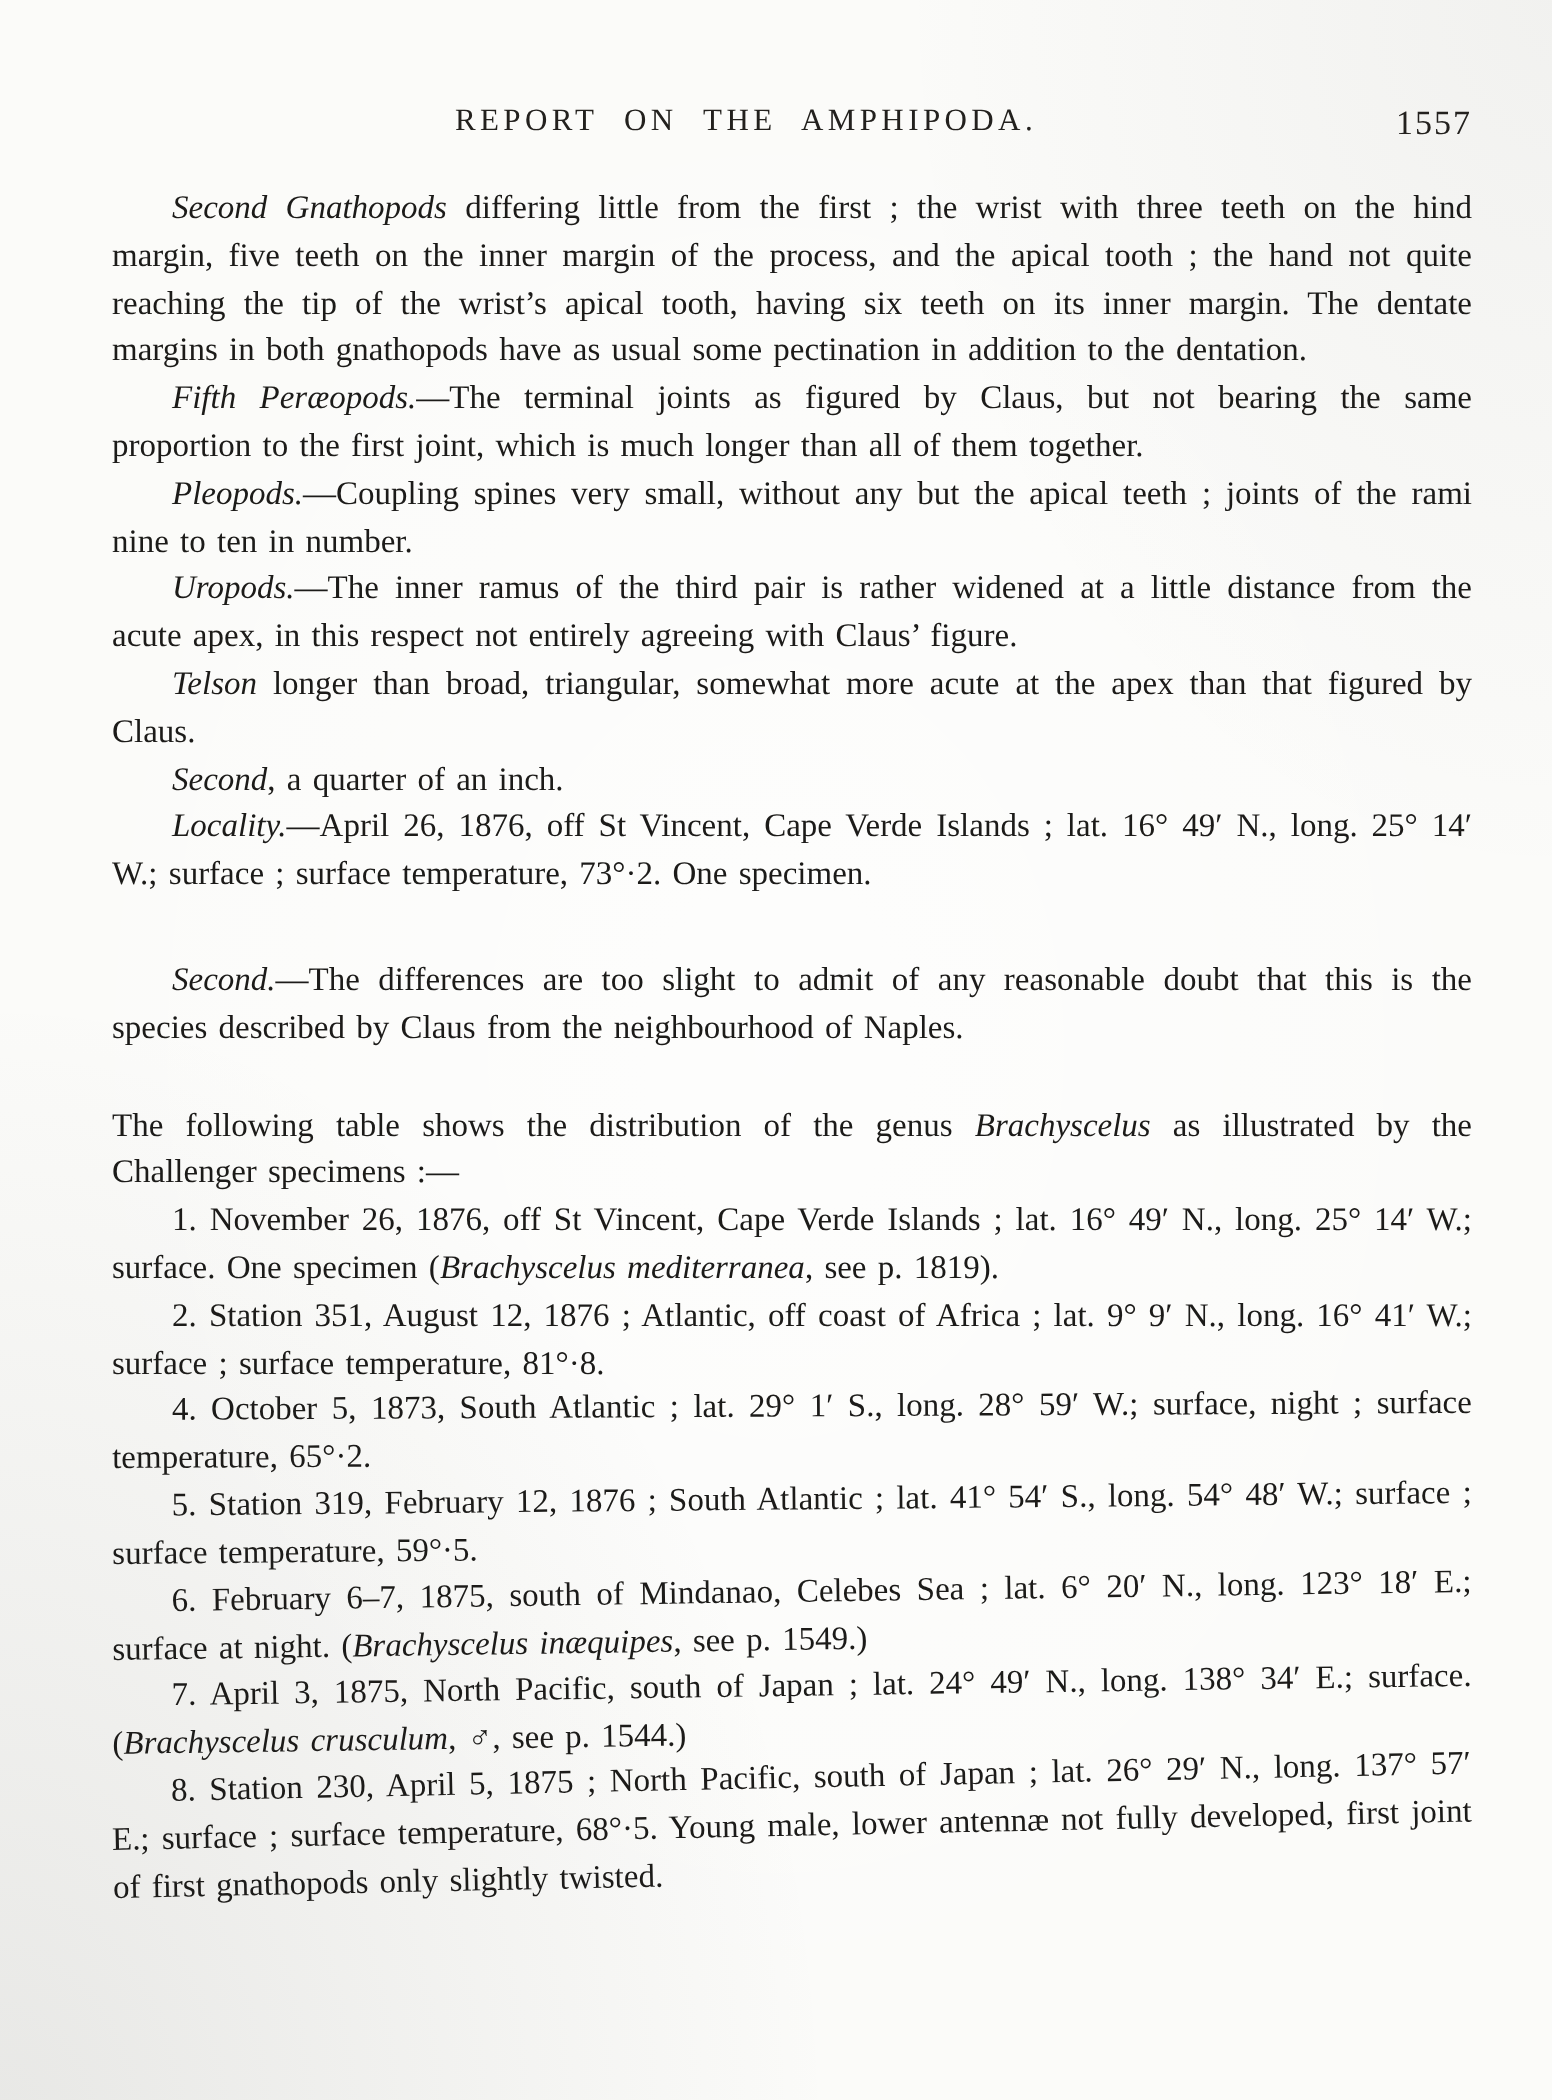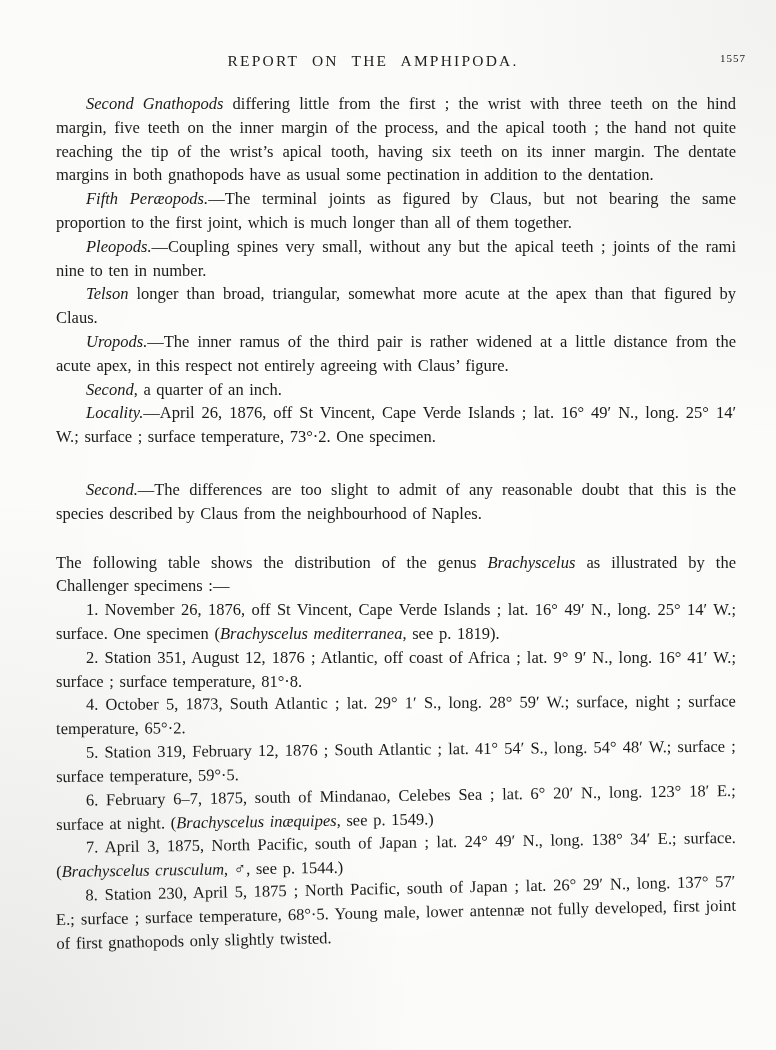--- a/index.html
+++ b/index.html
@@ -28,23 +28,23 @@
     position: absolute;
     left: 0; right: 70px;
     text-align: center;
     font-size: 15.5px;
     letter-spacing: 2.2px;
     word-spacing: 7px;
     color: #23211e;
   }
   .page-num {
     position: absolute;
-    right: 2px;
+    right: 12px;
     top: 0;
-    font-size: 11px;
+    font-size: 17px;
     letter-spacing: 1px;
     color: #23211e;
   }
   .page-body {
     position: absolute;
     top: 92px;
     left: 56px;
     width: 680px;
     font-size: 16.5px;
     line-height: 23.8px;
@@ -66,22 +66,22 @@
 
 <div class="page">
   <div class="running-head">
     <div class="running-title">REPORT ON THE AMPHIPODA.</div>
     <div class="page-num">1557</div>
   </div>
   <div class="page-body">
       <p class="para"><span class="it">Second Gnathopods</span><span> differing little from the first ; the wrist with three teeth on the hind margin, five teeth on the inner margin of the process, and the apical tooth ; the hand not quite reaching the tip of the wrist’s apical tooth, having six teeth on its inner margin.  The dentate margins in both gnathopods have as usual some pectination in addition to the dentation.</span></p>
       <p class="para"><span class="it">Fifth Peræopods.</span><span>—The terminal joints as figured by Claus, but not bearing the same proportion to the first joint, which is much longer than all of them together.</span></p>
       <p class="para"><span class="it">Pleopods.</span><span>—Coupling spines very small, without any but the apical teeth ; joints of the rami nine to ten in number.</span></p>
+      <p class="para"><span class="it">Uropods.</span><span>—The inner ramus of the third pair is rather widened at a little distance from the acute apex, in this respect not entirely agreeing with Claus’ figure.</span></p>
       <p class="para"><span class="it">Telson</span><span> longer than broad, triangular, somewhat more acute at the apex than that figured by Claus.</span></p>
-      <p class="para"><span class="it">Uropods.</span><span>—The inner ramus of the third pair is rather widened at a little distance from the acute apex, in this respect not entirely agreeing with Claus’ figure.</span></p>
       <p class="para"><span class="it">Second</span><span>, a quarter of an inch.</span></p>
       <p class="para"><span class="it">Locality.</span><span>—April 26, 1876, off St Vincent, Cape Verde Islands ; lat. 16° 49′ N., long. 25° 14′ W.; surface ; surface temperature, 73°·2.  One specimen.</span></p>
       <p class="para gap-lg"><span class="it">Second.</span><span>—The differences are too slight to admit of any reasonable doubt that this is the species described by Claus from the neighbourhood of Naples.</span></p>
       <p class="para flush gap-md"><span>The following table shows the distribution of the genus </span><span class="it">Brachyscelus</span><span> as illustrated by the Challenger specimens :—</span></p>
       <p class="para"><span>1.  November 26, 1876, off St Vincent, Cape Verde Islands ; lat. 16° 49′ N., long. 25° 14′ W.; surface.  One specimen (</span><span class="it">Brachyscelus mediterranea</span><span>, see p. 1819).</span></p>
       <p class="para"><span>2.  Station 351, August 12, 1876 ; Atlantic, off coast of Africa ; lat. 9° 9′ N., long. 16° 41′ W.; surface ; surface temperature, 81°·8.</span></p>
       <p class="para r1"><span>4.  October 5, 1873, South Atlantic ; lat. 29° 1′ S., long. 28° 59′ W.; surface, night ; surface temperature, 65°·2.</span></p>
       <p class="para r2"><span>5.  Station 319, February 12, 1876 ; South Atlantic ; lat. 41° 54′ S., long. 54° 48′ W.; surface ; surface temperature, 59°·5.</span></p>
       <p class="para r3"><span>6.  February 6–7, 1875, south of Mindanao, Celebes Sea ; lat. 6° 20′ N., long. 123° 18′ E.; surface at night.  (</span><span class="it">Brachyscelus inæquipes</span><span>, see p. 1549.)</span></p>
       <p class="para r3"><span>7.  April 3, 1875, North Pacific, south of Japan ; lat. 24° 49′ N., long. 138° 34′ E.; surface.  (</span><span class="it">Brachyscelus crusculum</span><span>, ♂, see p. 1544.)</span></p>

